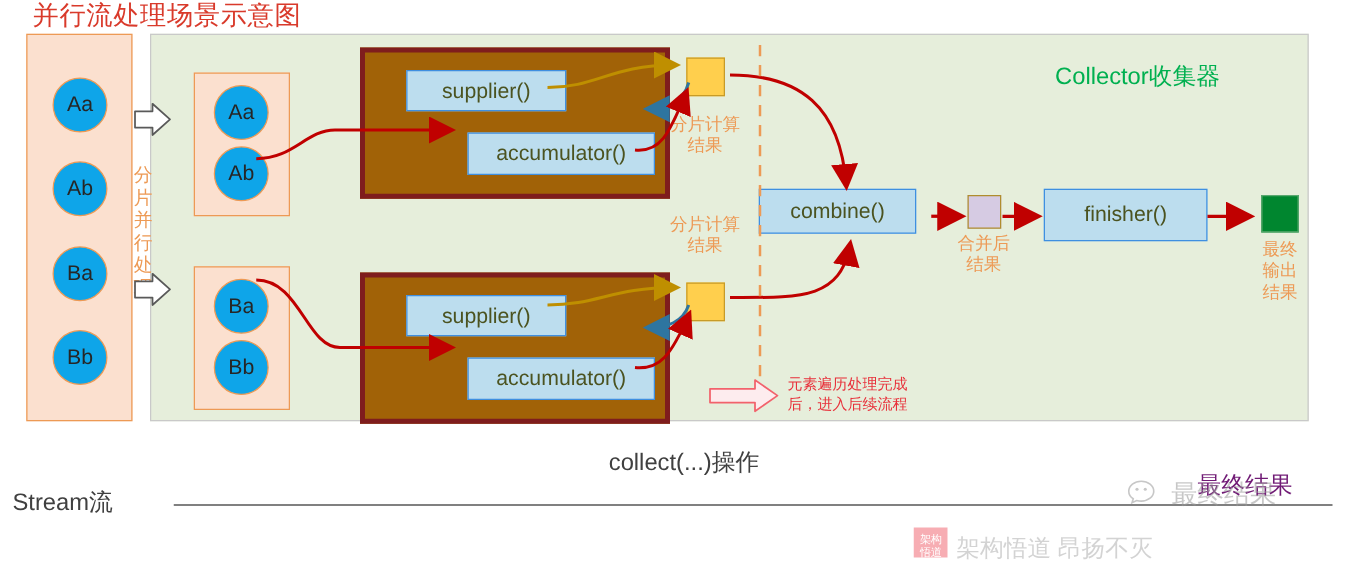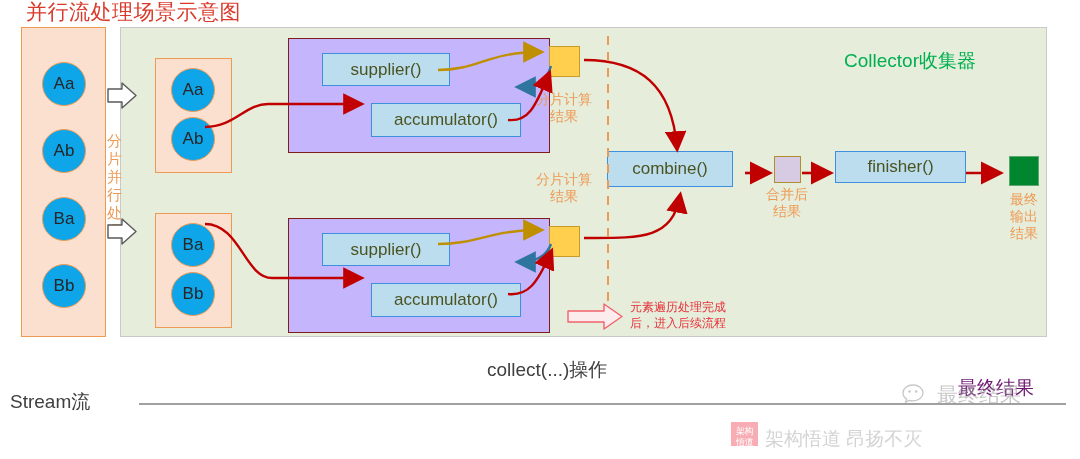--- a/index.html
+++ b/index.html
@@ -84,23 +84,22 @@
     border: 1.5px solid #ed9a55;
   }
   .partition-box .token-circle {
     left: 15px;
     width: 44px; height: 44px;
   }
 
   
   .proc-panel {
     width: 240px; height: 113px;
-    background: #c4b5fd;
-    border: 1px solid #7f1d1d;
-    padding-left: 20px;
+    background: #a16207;
+    border: 4px solid #7f1d1d;
   }
 
   
   .fn-box {
     background: #bcddee;
     border: 1.5px solid #3f8fe0;
     display: flex;
     align-items: center;
     justify-content: center;
     font-size: 17px;
@@ -249,21 +248,21 @@
 结果</div>
     <div class="abs orange-label" style="left:394px; top:143px; width:98px;">分片计算
 结果</div>
 
     <div class="abs fn-box" style="left:486px; top:123px; width:126px; height:36px;">combine()</div>
 
     <div class="abs" id="merged-result-square" style="left:653px; top:128px;"></div>
     <div class="abs orange-label" style="left:626px; top:158px; width:80px;">合并后
 结果</div>
 
-    <div class="abs fn-box" style="left:714px; top:123px; width:131px; height:32px;">finisher()</div>
+    <div class="abs fn-box" style="left:714px; top:123px; width:131px; height:42px;">finisher()</div>
 
     <div class="abs" id="final-output-square" style="left:888px; top:128px;"></div>
     <div class="abs orange-label" style="left:874px; top:163px; width:58px;">最终
 输出
 结果</div>
   </div>
 
   <div class="abs" id="source-column">
     <div class="abs token-circle" style="top:34px;">Aa</div>
     <div class="abs token-circle" style="top:101px;">Ab</div>

